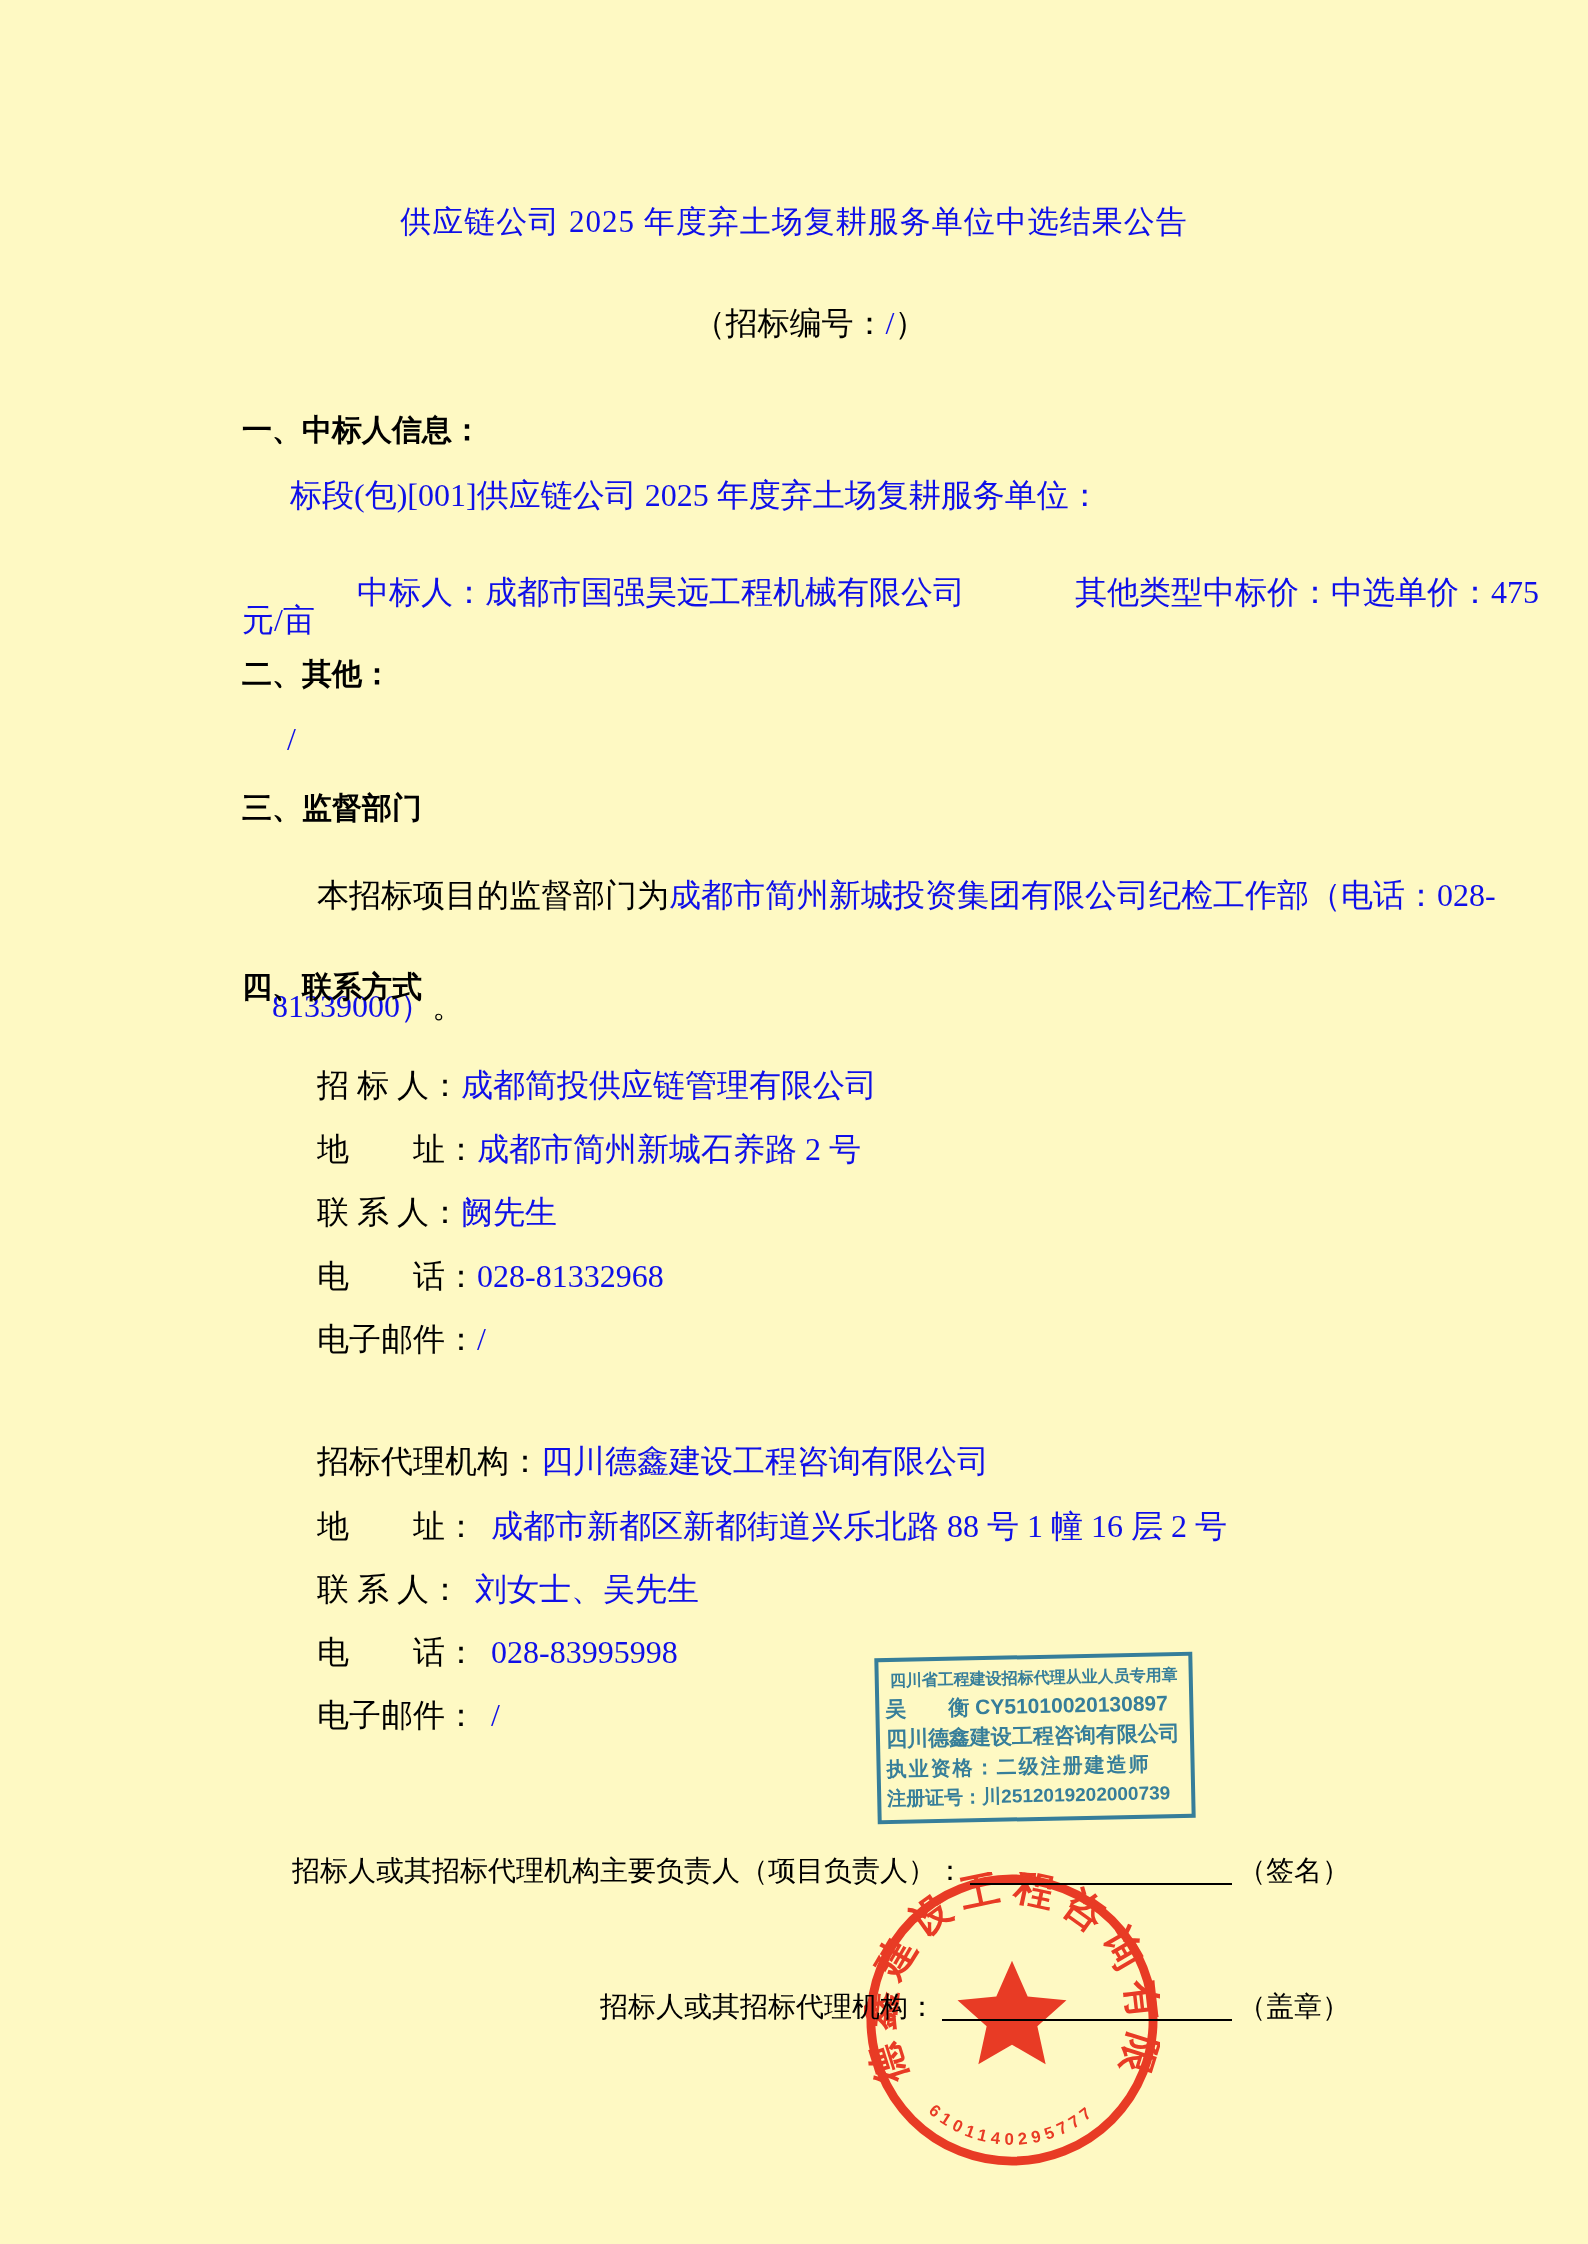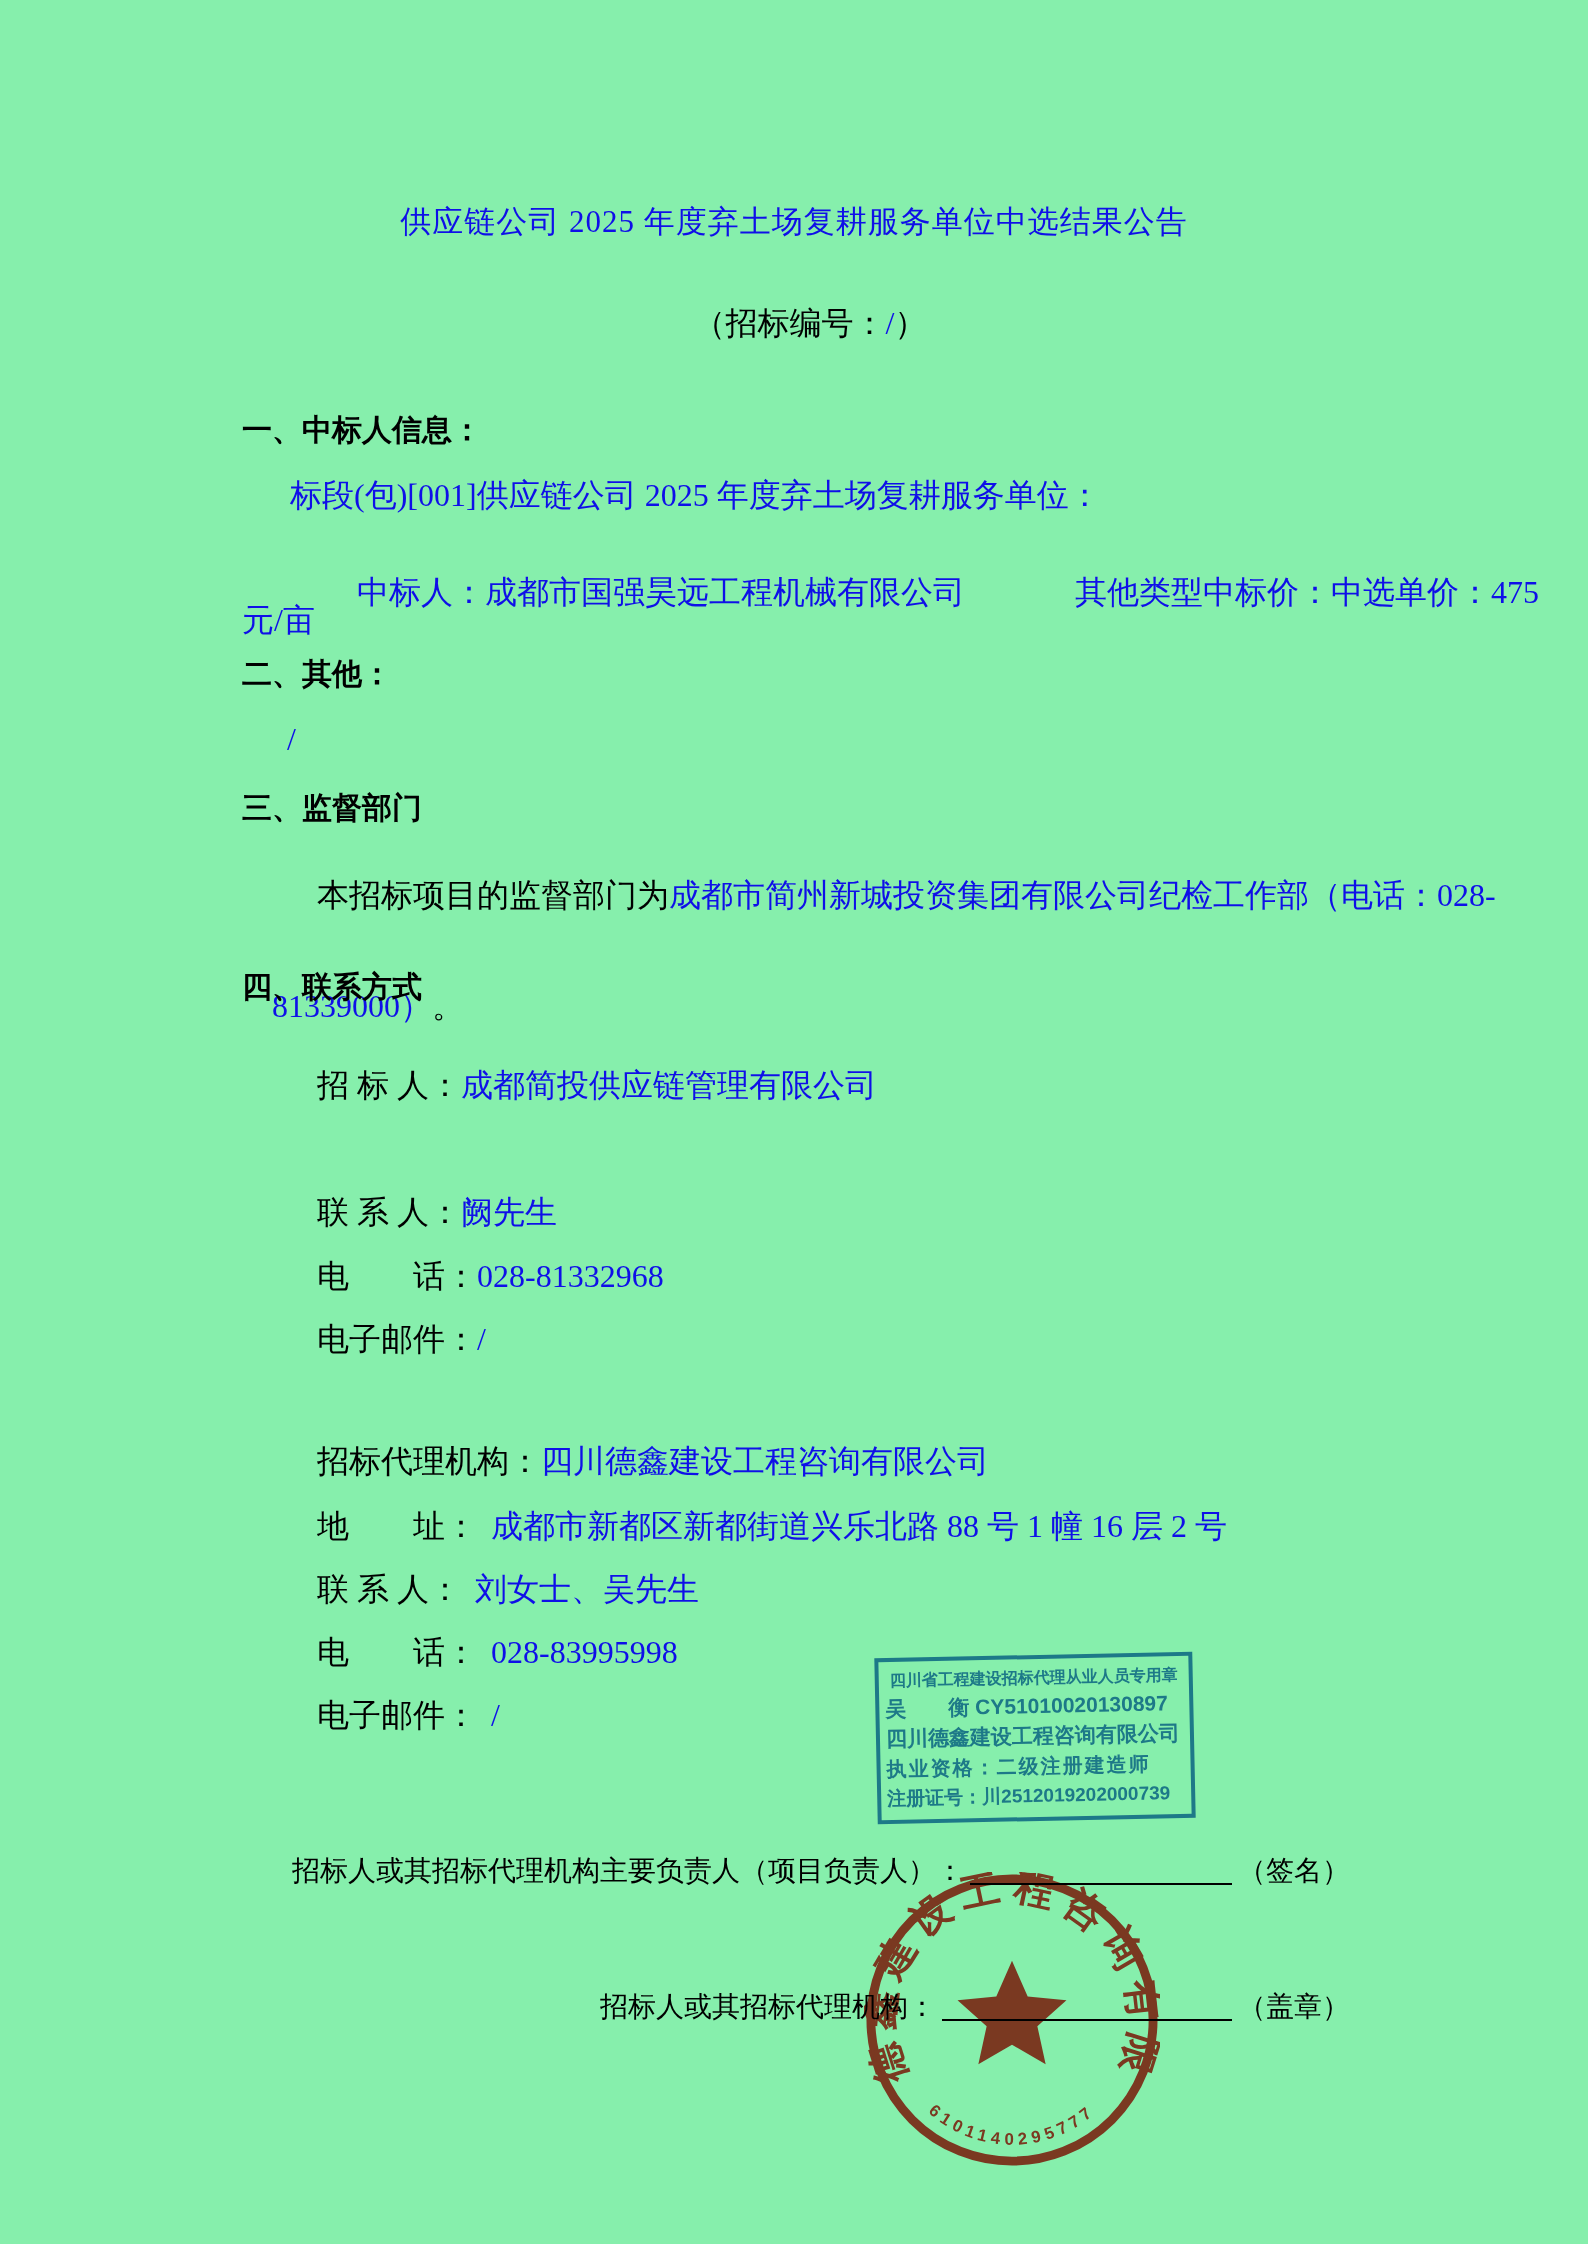--- a/index.html
+++ b/index.html
@@ -1,17 +1,17 @@
 <!DOCTYPE html>
 <html style="--text-blue: #0F0FE8; --stamp-blue: #2B7AC6; --stamp-red: #E82B1E;"><head>
 <meta charset="utf-8">
 <style>
   html,body{margin:0;padding:0;background:#888;}
   .page{
-    position:relative; width:1588px; height:2244px; background:#86efac;
+    position:relative; width:1588px; height:2244px; background:#fef9c3;
     margin:0 auto; overflow:hidden;
     font-family:"Liberation Serif","DejaVu Serif",serif;
     color:#000;
   }
   .line{position:absolute; font-size:32px; line-height:34px; white-space:pre;}
   .center{left:0; width:100%; text-align:center;}
   .blue{color:var(--text-blue);}
   .heading{font-weight:700; font-size:30px; font-family:"Liberation Sans","DejaVu Sans",sans-serif;}
   .title{font-size:31px; letter-spacing:1px;}
   .contact-row .lbl{display:inline-block; min-width:140px; white-space:pre;}
@@ -70,20 +70,23 @@
   </div>
   <div class="line" style="left:240px; top:955px;">
     <span class="blue">81339000）</span><span>。</span>
   </div>
 
   <div class="line heading" style="left:242px; top:970px;">四、联系方式</div>
 
   <div class="line contact-row" style="left:285px; top:1034px;">
     <span class="lbl">招 标 人：</span><span class="blue">成都简投供应链管理有限公司</span>
   </div>
+  <div class="line contact-row" style="left:285px; top:1098px;">
+    <span class="lbl">地　　址：</span><span class="blue">成都市简州新城石养路 2 号</span>
+  </div>
   <div class="line contact-row" style="left:285px; top:1161px;">
     <span class="lbl">联 系 人：</span><span class="blue">阙先生</span>
   </div>
   <div class="line contact-row" style="left:285px; top:1225px;">
     <span class="lbl">电　　话：</span><span class="blue">028-81332968</span>
   </div>
   <div class="line contact-row" style="left:285px; top:1288px;">
     <span class="lbl">电子邮件：</span><span class="blue">/</span>
   </div>
 

